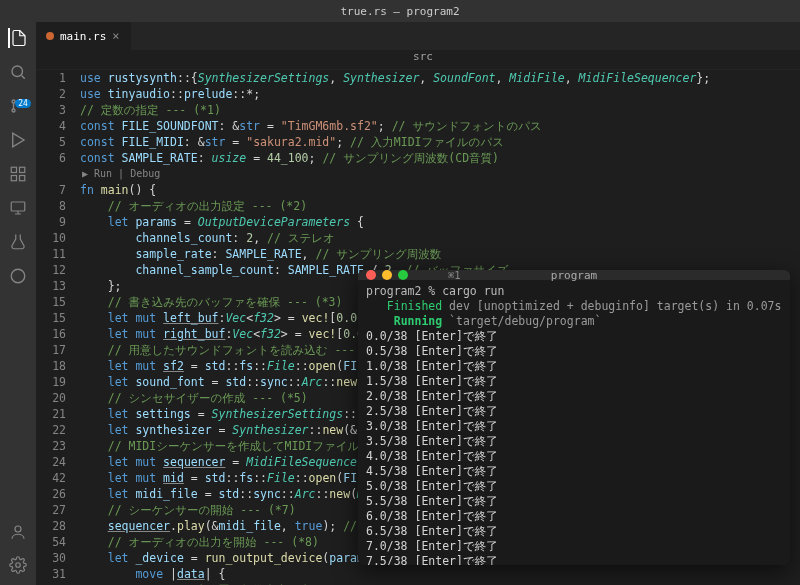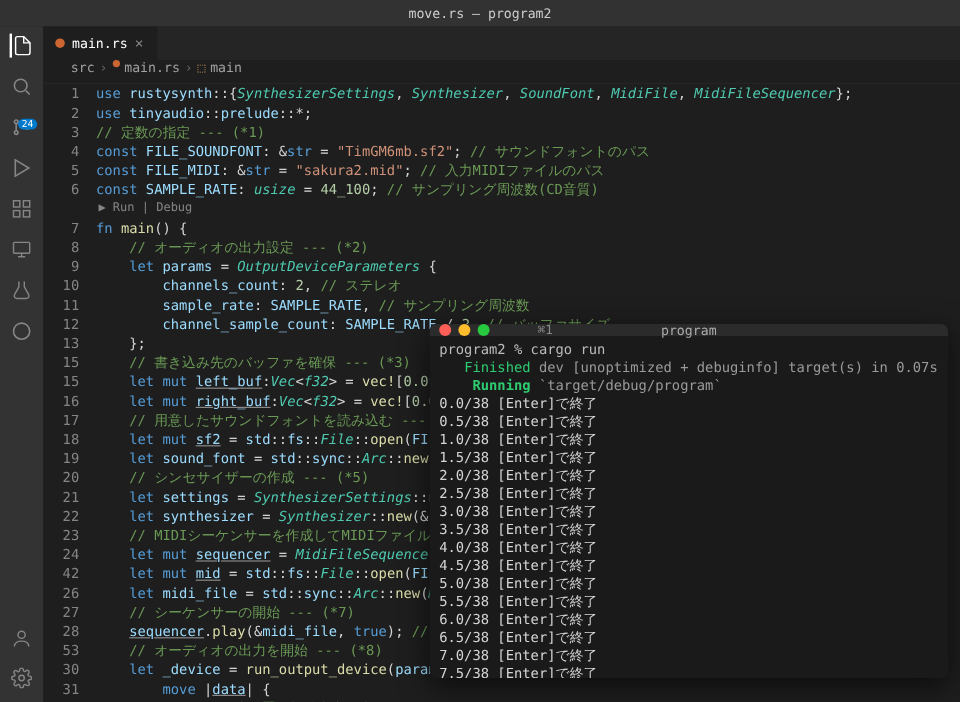--- a/index.html
+++ b/index.html
@@ -74,27 +74,28 @@
   }
   .tab.active {
     background: #1e1e1e;
     color: #fff;
   }
   .tab .dot { width: 8px; height: 8px; border-radius: 50%; background: #cc6633; }
   .tab .close { color: #888; font-size: 12px; }
   .breadcrumb {
     height: 20px;
     display: flex;
-    align-items: flex-start;
-    padding-left: 23px;
+    align-items: center;
+    padding-left: 10px;
     color: #a0a0a0;
     font-size: 11px;
     gap: 4px;
     background: #1e1e1e;
     border-bottom: 1px solid #252526;
+    flex-direction: column;
   }
   .breadcrumb .sep { color: #666; }
   .breadcrumb .cube { color: #b08850; }
   .code {
     flex: 1;
     display: flex;
     overflow: hidden;
     line-height: 16px;
     font-size: 11.5px;
   }
@@ -192,21 +193,21 @@
     align-items: center;
     gap: 12px;
   }
   .bottom-icons .icon { color: #858585; }
   svg { width: 18px; height: 18px; }
 </style>
 </head>
 <body>
 
 <div class="titlebar">
-  <span>move.rs — program2</span>
+  <span>true.rs — program2</span>
 </div>
 
 <div class="main">
   <div class="activity-bar">
     <div class="icon active">
       <svg viewBox="0 0 24 24" fill="none" stroke="currentColor" stroke-width="1.6">
           <path d="M13 2H6a2 2 0 0 0-2 2v16a2 2 0 0 0 2 2h12a2 2 0 0 0 2-2V9l-7-7z"></path>
           <path d="M13 2v7h7"></path>
         </svg>
     </div>
@@ -297,21 +298,21 @@
           <div class="ln">19</div>
           <div class="ln">20</div>
           <div class="ln">21</div>
           <div class="ln">22</div>
           <div class="ln">23</div>
           <div class="ln">24</div>
           <div class="ln">42</div>
           <div class="ln">26</div>
           <div class="ln">27</div>
           <div class="ln">28</div>
-          <div class="ln">53</div>
+          <div class="ln">54</div>
           <div class="ln">30</div>
           <div class="ln">31</div>
           <div class="ln">32</div>
         </div>
       <div class="code-text" id="code-text"><div class="row"><span class="k">use </span><span class="ident">rustysynth</span><span class="punc">::{</span><span class="type">SynthesizerSettings</span><span class="punc">, </span><span class="type">Synthesizer</span><span class="punc">, </span><span class="type">SoundFont</span><span class="punc">, </span><span class="type">MidiFile</span><span class="punc">, </span><span class="type">MidiFileSequencer</span><span class="punc">};</span></div><div class="row"><span class="k">use </span><span class="ident">tinyaudio</span><span class="punc">::</span><span class="ident">prelude</span><span class="punc">::</span><span class="punc">*;</span></div><div class="row"><span class="com">// 定数の指定 --- (*1)</span></div><div class="row"><span class="k">const </span><span class="ident">FILE_SOUNDFONT</span><span class="punc">: &amp;</span><span class="k">str</span><span class="punc"> = </span><span class="str">"TimGM6mb.sf2"</span><span class="punc">; </span><span class="com">// サウンドフォントのパス</span></div><div class="row"><span class="k">const </span><span class="ident">FILE_MIDI</span><span class="punc">: &amp;</span><span class="k">str</span><span class="punc"> = </span><span class="str">"sakura2.mid"</span><span class="punc">; </span><span class="com">// 入力MIDIファイルのパス</span></div><div class="row"><span class="k">const </span><span class="ident">SAMPLE_RATE</span><span class="punc">: </span><span class="type">usize</span><span class="punc"> = </span><span class="num">44_100</span><span class="punc">; </span><span class="com">// サンプリング周波数(CD音質)</span></div><div class="codelens">▶ Run | Debug</div><div class="row"><span class="k">fn </span><span class="fn">main</span><span class="punc">() {</span></div><div class="row"><span class="punc">    </span><span class="com">// オーディオの出力設定 --- (*2)</span></div><div class="row"><span class="punc">    </span><span class="k">let </span><span class="ident">params</span><span class="punc"> = </span><span class="type">OutputDeviceParameters</span><span class="punc"> {</span></div><div class="row"><span class="punc">        </span><span class="ident">channels_count</span><span class="punc">: </span><span class="num">2</span><span class="punc">, </span><span class="com">// ステレオ</span></div><div class="row"><span class="punc">        </span><span class="ident">sample_rate</span><span class="punc">: </span><span class="ident">SAMPLE_RATE</span><span class="punc">, </span><span class="com">// サンプリング周波数</span></div><div class="row"><span class="punc">        </span><span class="ident">channel_sample_count</span><span class="punc">: </span><span class="ident">SAMPLE_RATE</span><span class="punc"> / </span><span class="num">2</span><span class="punc">, </span><span class="com">// バッファサイズ</span></div><div class="row"><span class="punc">    };</span></div><div class="row"><span class="punc">    </span><span class="com">// 書き込み先のバッファを確保 --- (*3)</span></div><div class="row"><span class="punc">    </span><span class="k">let </span><span class="k">mut </span><span class="ident und">left_buf</span><span class="punc">:</span><span class="type">Vec</span><span class="punc">&lt;</span><span class="type">f32</span><span class="punc">&gt; = </span><span class="fn">vec!</span><span class="punc">[</span><span class="num">0.0f32</span><span class="punc">;</span></div><div class="row"><span class="punc">    </span><span class="k">let </span><span class="k">mut </span><span class="ident und">right_buf</span><span class="punc">:</span><span class="type">Vec</span><span class="punc">&lt;</span><span class="type">f32</span><span class="punc">&gt; = </span><span class="fn">vec!</span><span class="punc">[</span><span class="num">0.0f32</span><span class="punc">;</span></div><div class="row"><span class="punc">    </span><span class="com">// 用意したサウンドフォントを読み込む --- (*4</span></div><div class="row"><span class="punc">    </span><span class="k">let </span><span class="k">mut </span><span class="ident und">sf2</span><span class="punc"> = </span><span class="ident">std</span><span class="punc">::</span><span class="ident">fs</span><span class="punc">::</span><span class="type">File</span><span class="punc">::</span><span class="fn">open</span><span class="punc">(</span><span class="ident">FILE_SO</span></div><div class="row"><span class="punc">    </span><span class="k">let </span><span class="ident">sound_font</span><span class="punc"> = </span><span class="ident">std</span><span class="punc">::</span><span class="ident">sync</span><span class="punc">::</span><span class="type">Arc</span><span class="punc">::</span><span class="fn">new</span><span class="punc">(</span><span class="type">Soun</span></div><div class="row"><span class="punc">    </span><span class="com">// シンセサイザーの作成 --- (*5)</span></div><div class="row"><span class="punc">    </span><span class="k">let </span><span class="ident">settings</span><span class="punc"> = </span><span class="type">SynthesizerSettings</span><span class="punc">::</span><span class="fn">new</span><span class="punc">(</span></div><div class="row"><span class="punc">    </span><span class="k">let </span><span class="ident">synthesizer</span><span class="punc"> = </span><span class="type">Synthesizer</span><span class="punc">::</span><span class="fn">new</span><span class="punc">(&amp;</span><span class="ident">sound</span></div><div class="row"><span class="punc">    </span><span class="com">// MIDIシーケンサーを作成してMIDIファイルを読み</span></div><div class="row"><span class="punc">    </span><span class="k">let </span><span class="k">mut </span><span class="ident und">sequencer</span><span class="punc"> = </span><span class="type">MidiFileSequencer</span><span class="punc">::</span><span class="fn">ne</span></div><div class="row"><span class="punc">    </span><span class="k">let </span><span class="k">mut </span><span class="ident und">mid</span><span class="punc"> = </span><span class="ident">std</span><span class="punc">::</span><span class="ident">fs</span><span class="punc">::</span><span class="type">File</span><span class="punc">::</span><span class="fn">open</span><span class="punc">(</span><span class="ident">FILE_MI</span></div><div class="row"><span class="punc">    </span><span class="k">let </span><span class="ident">midi_file</span><span class="punc"> = </span><span class="ident">std</span><span class="punc">::</span><span class="ident">sync</span><span class="punc">::</span><span class="type">Arc</span><span class="punc">::</span><span class="fn">new</span><span class="punc">(</span><span class="type">Midi</span></div><div class="row"><span class="punc">    </span><span class="com">// シーケンサーの開始 --- (*7)</span></div><div class="row"><span class="punc">    </span><span class="ident und">sequencer</span><span class="punc">.</span><span class="fn">play</span><span class="punc">(&amp;</span><span class="ident">midi_file</span><span class="punc">, </span><span class="k">true</span><span class="punc">); </span><span class="com">// 繰り</span></div><div class="row"><span class="punc">    </span><span class="com">// オーディオの出力を開始 --- (*8)</span></div><div class="row"><span class="punc">    </span><span class="k">let </span><span class="ident">_device</span><span class="punc"> = </span><span class="fn">run_output_device</span><span class="punc">(</span><span class="ident">params</span><span class="punc">, </span></div><div class="row"><span class="punc">        </span><span class="k">move </span><span class="punc">|</span><span class="ident und">data</span><span class="punc">| {</span></div><div class="row"><span class="punc">            </span><span class="com">// 再生位置を標準出力に表示</span></div></div>
     </div>
   </div>
 </div>
 
 <div class="bottom-icons">

